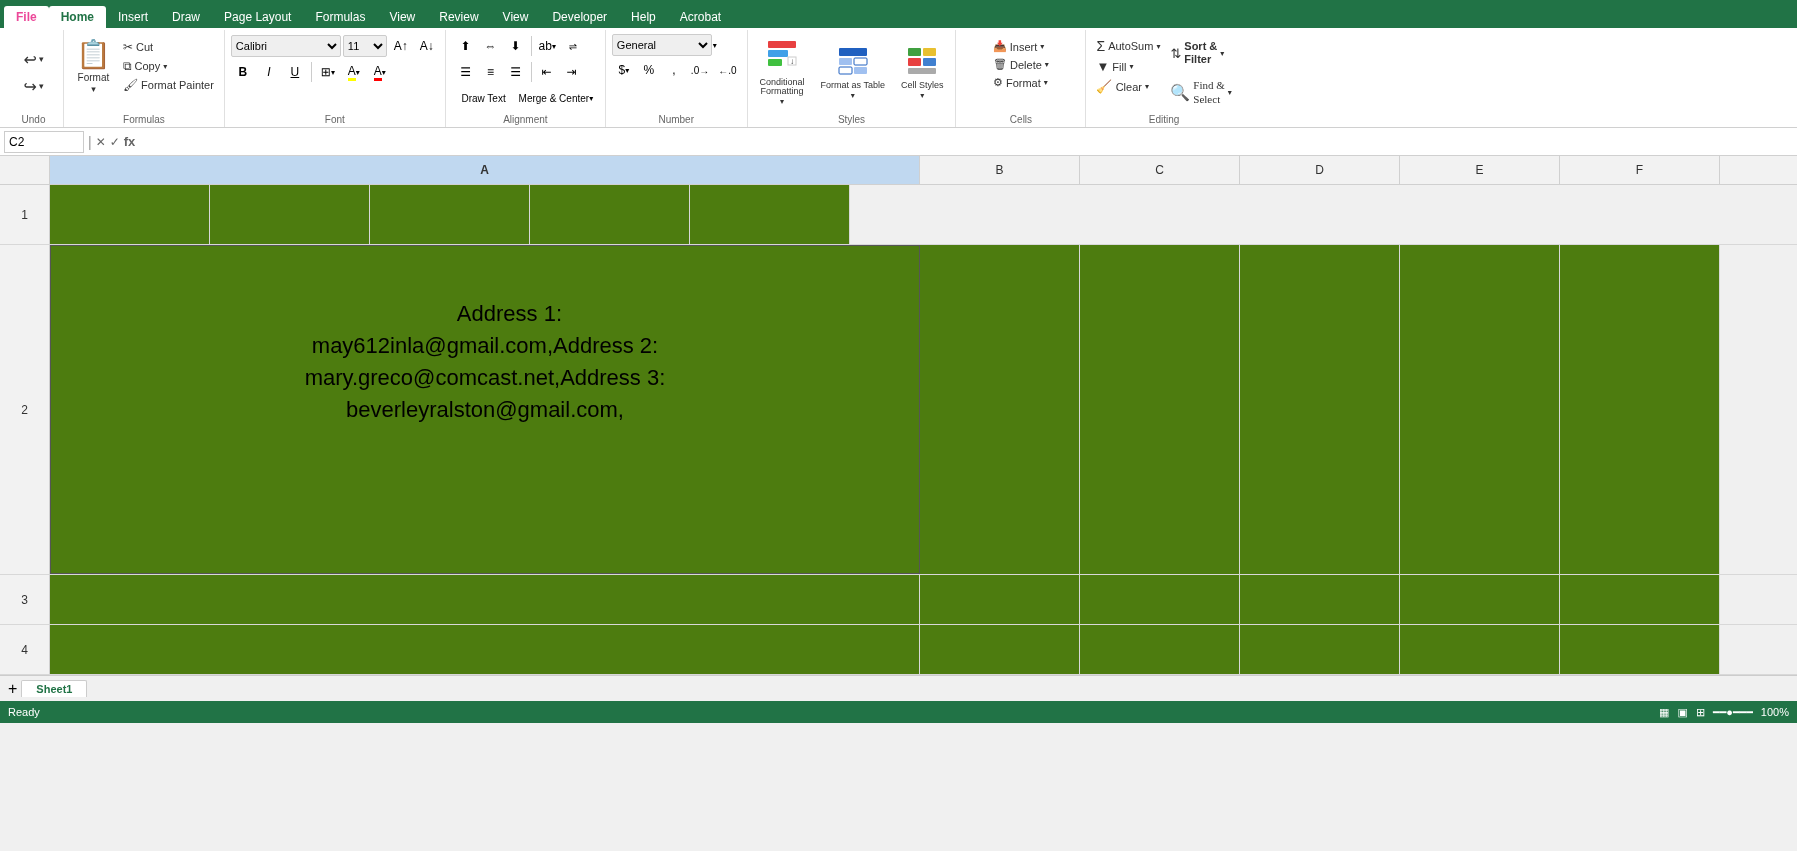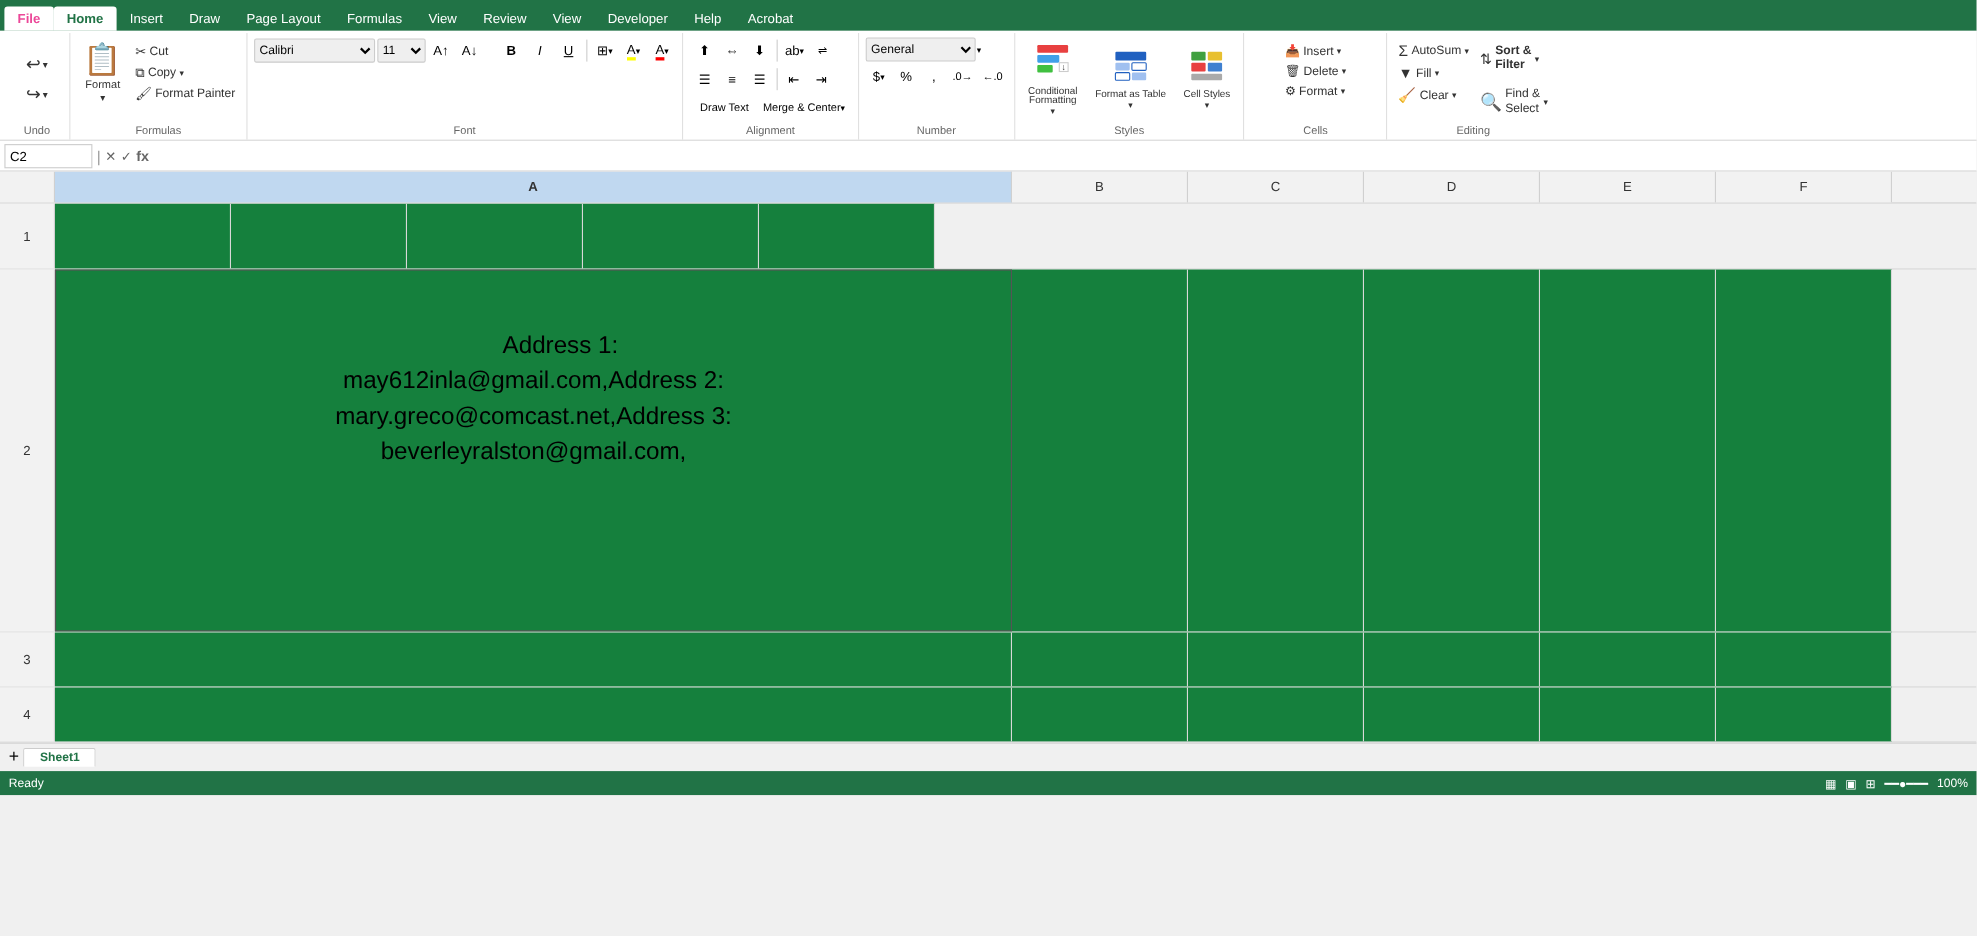--- a/index.html
+++ b/index.html
@@ -209,21 +209,21 @@
 
     .cell {
       display: flex;
       align-items: center;
       border-right: 1px solid #d8d8d8;
       padding: 2px 4px;
       font-size: 13px;
       overflow: hidden;
       white-space: nowrap;
       cursor: cell;
-      background: #15803d;
+      background: #4d7c0f;
       min-height: 24px;
     }
 
     
     .cell-title {
       background: #b8d4e8;
       font-size: 22px;
       font-weight: bold;
       text-align: center;
       justify-content: center;
@@ -363,21 +363,21 @@
         <div class="ribbon-small-btn">
           <span class="icon-xs">🖌</span>
           <span>Format Painter</span>
         </div>
       </div>
     </div>
     <div class="ribbon-group-label">Formulas</div>
   </div>
 
   <div class="ribbon-group font-group">
-    <div class="ribbon-group-content" style="flex-direction: row; gap:14px;">
+    <div class="ribbon-group-content" style="flex-direction: column; gap:0;">
       <div class="font-row">
         <select class="font-name-select">
           <option>Calibri</option>
         </select>
         <select class="font-size-select">
           <option>11</option>
         </select>
         <button class="fmt-btn" title="Increase Font Size">A↑</button>
         <button class="fmt-btn" title="Decrease Font Size">A↓</button>
       </div>
@@ -547,21 +547,21 @@
         </div>
       </div>
       <div class="ribbon-col" style="padding-top:2px;">
         <div class="ribbon-small-btn">
           <span style="font-size:13px;">⇅</span>
           <span style="white-space:normal; line-height:1.2;font-weight:bold;">Sort &amp;<br>Filter</span>
           <span style="font-size:8px;">▾</span>
         </div>
         <div class="ribbon-small-btn" style="margin-top:8px;">
           <span style="font-size:16px;">🔍</span>
-          <span style="white-space:normal; line-height:1.2;">Find &amp;<br>Select</span>
+          <span style="white-space:normal; line-height:1.2;font-family:Liberation Serif, serif;">Find &amp;<br>Select</span>
           <span style="font-size:8px;">▾</span>
         </div>
       </div>
     </div>
     <div class="ribbon-group-label">Editing</div>
   </div>
 
 </div>
 
 <div class="formula-bar">

